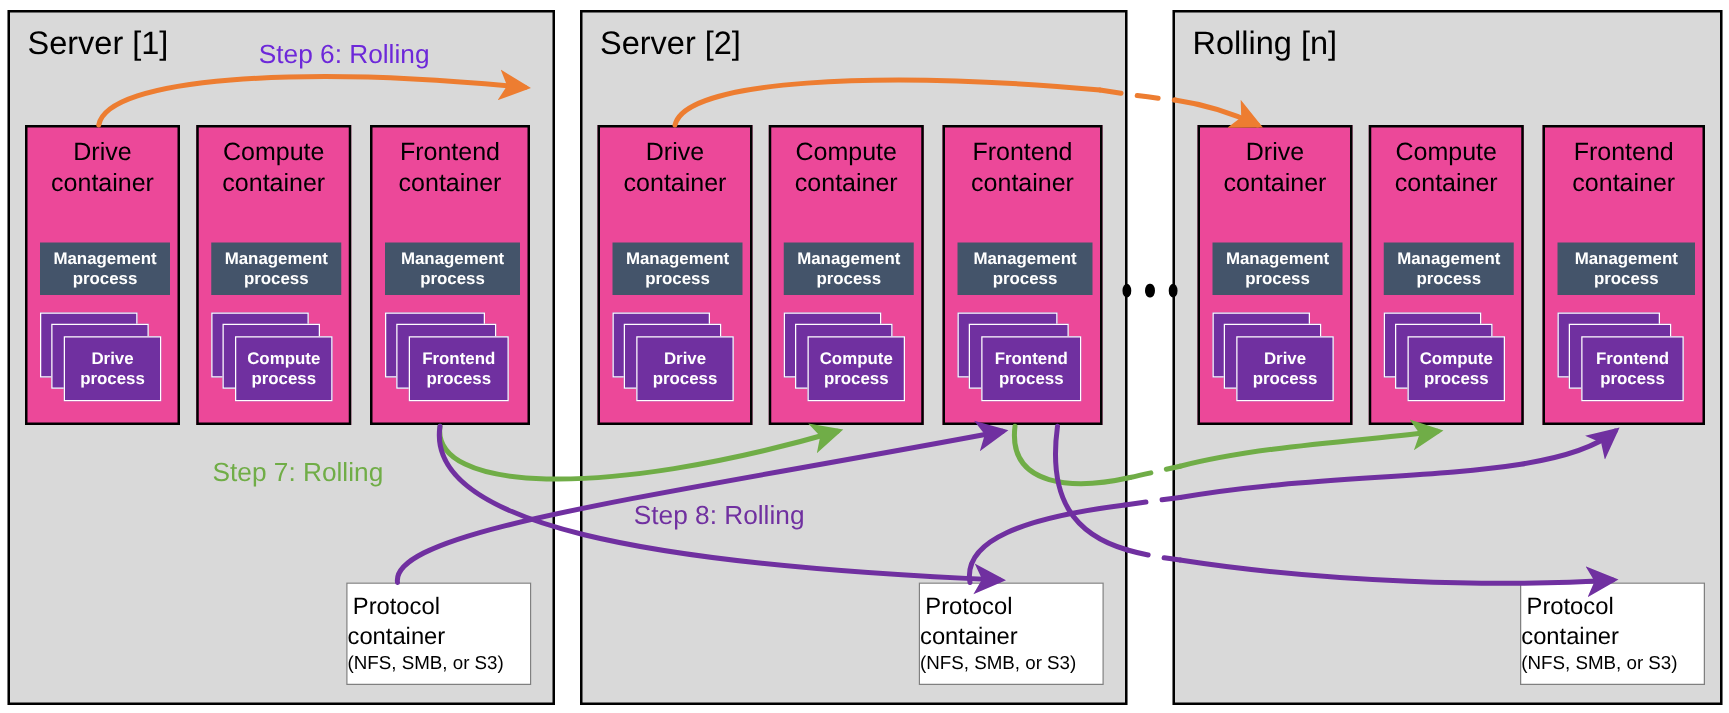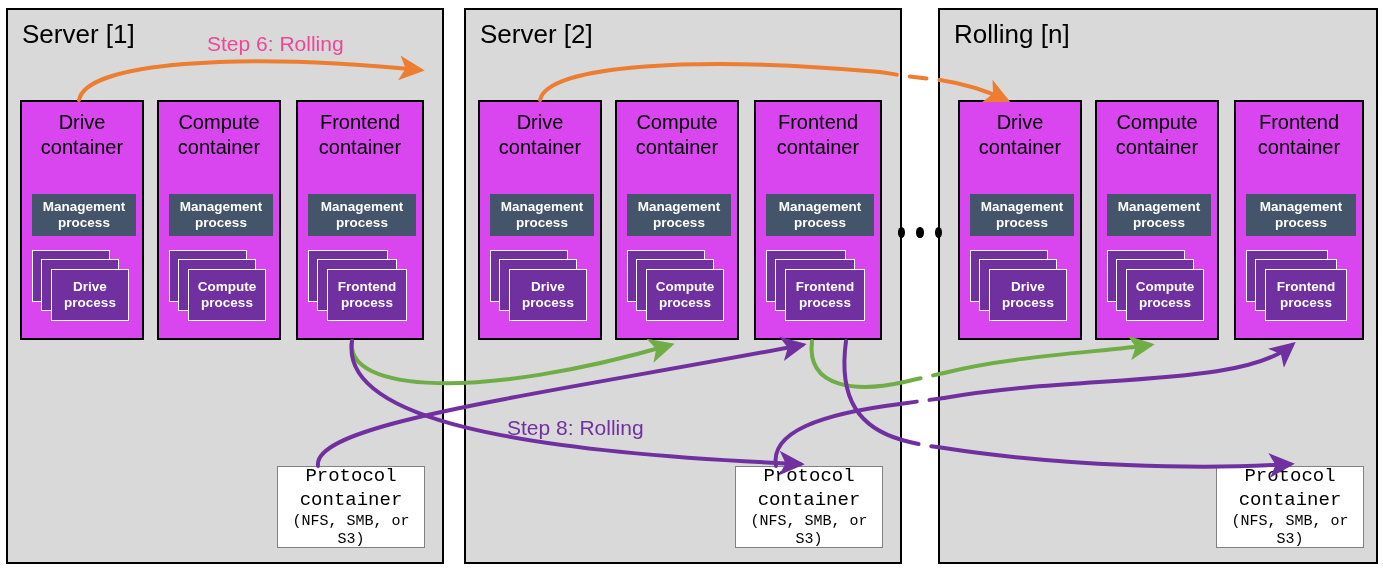--- a/index.html
+++ b/index.html
@@ -2,34 +2,34 @@
 <html><head>
 <meta charset="utf-8">
 <style>
   html,body{margin:0;padding:0;background:#fff;}
   body{font-family:"Liberation Sans", sans-serif;}
   #stage{position:relative;width:1383px;height:570px;overflow:hidden;background:#ffffff;}
 
   .server-panel{position:absolute;background:#d9d9d9;border:2px solid #000000;box-sizing:border-box;}
   .server-label{position:absolute;left:14px;top:10px;font-size:26px;color:#000;line-height:1.1;white-space:nowrap;}
 
-  .ctr{position:absolute;background:#d946ef;border:2px solid #000000;box-sizing:border-box;}
+  .ctr{position:absolute;background:#ec4899;border:2px solid #000000;box-sizing:border-box;}
   .ctr-title{position:absolute;left:0;right:0;top:8px;text-align:center;font-size:20px;line-height:1.25;color:#000;}
 
   .mgmt{position:absolute;background:#44546a;color:#ffffff;font-size:13.5px;font-weight:bold;
         line-height:1.2;text-align:center;box-sizing:border-box;display:flex;align-items:center;
         justify-content:center;}
 
   .stack{position:absolute;}
   .stack .sheet{position:absolute;background:#7030a0;border:1.5px solid #ffffff;box-sizing:border-box;}
   .stack .sheet.front{display:flex;align-items:center;justify-content:center;color:#fff;
         font-size:13.5px;font-weight:bold;line-height:1.2;text-align:center;}
 
   .proto{position:absolute;background:#ffffff;border:1.5px solid #808080;box-sizing:border-box;
-         display:flex;flex-direction:column;align-items:center;justify-content:center;font-family:Liberation Mono, monospace;}
+         display:flex;flex-direction:column;align-items:flex-start;justify-content:center;}
   .proto-title{font-size:19px;line-height:1.25;text-align:center;color:#000;}
   .proto-sub{font-size:15px;line-height:1.2;text-align:center;color:#000;margin-top:1px;}
 
   .gap-dots{position:absolute;display:flex;align-items:center;justify-content:center;gap:11px;}
   .gap-dots i{display:block;width:11px;height:11px;border-radius:50%;background:#000;}
 
   .step-label{position:absolute;font-size:21px;white-space:nowrap;}
 
   svg.arrows{position:absolute;left:0;top:0;width:1383px;height:570px;pointer-events:none;}
 </style>
@@ -190,16 +190,17 @@
 
     <path fill="none" stroke="#7030a0" stroke-width="4" stroke-linecap="round" d="M846,341 C 838,400 860,428 902,440"></path>
     <path fill="none" stroke="#7030a0" stroke-width="4" stroke-linecap="round" stroke-dasharray="17 13" d="M902,440 C 916,444 928,446 944,448"></path>
     <path fill="none" stroke="#7030a0" stroke-width="4" stroke-linecap="round" marker-end="url(#ah-purple)" d="M944,448 C 1060,466 1200,470 1290,464"></path>
 
     <path fill="none" stroke="#7030a0" stroke-width="4" stroke-linecap="round" d="M776,466 C 770,432 820,414 900,404"></path>
     <path fill="none" stroke="#7030a0" stroke-width="4" stroke-linecap="round" stroke-dasharray="17 13" d="M900,404 C 914,402 928,400 944,398"></path>
     <path fill="none" stroke="#7030a0" stroke-width="4" stroke-linecap="round" marker-end="url(#ah-purple)" d="M944,398 C 1080,374 1240,388 1292,345"></path>
   </svg>
 
-  <div class="step-label" style="left:207px;top:32px;color:#ec4899;">Step 6: Rolling</div>
-  <div class="step-label" style="left:507px;top:416px;color:#7030a0;">Step 8: Rolling</div>
+  <div class="step-label" style="left:207px;top:32px;color:#6d28d9;">Step 6: Rolling</div>
+  <div class="step-label" style="left:170px;top:367px;color:#70ad47;">Step 7: Rolling</div>
+  <div class="step-label" style="left:507px;top:401px;color:#7030a0;">Step 8: Rolling</div>
 
 </div>
 
 </body></html>

